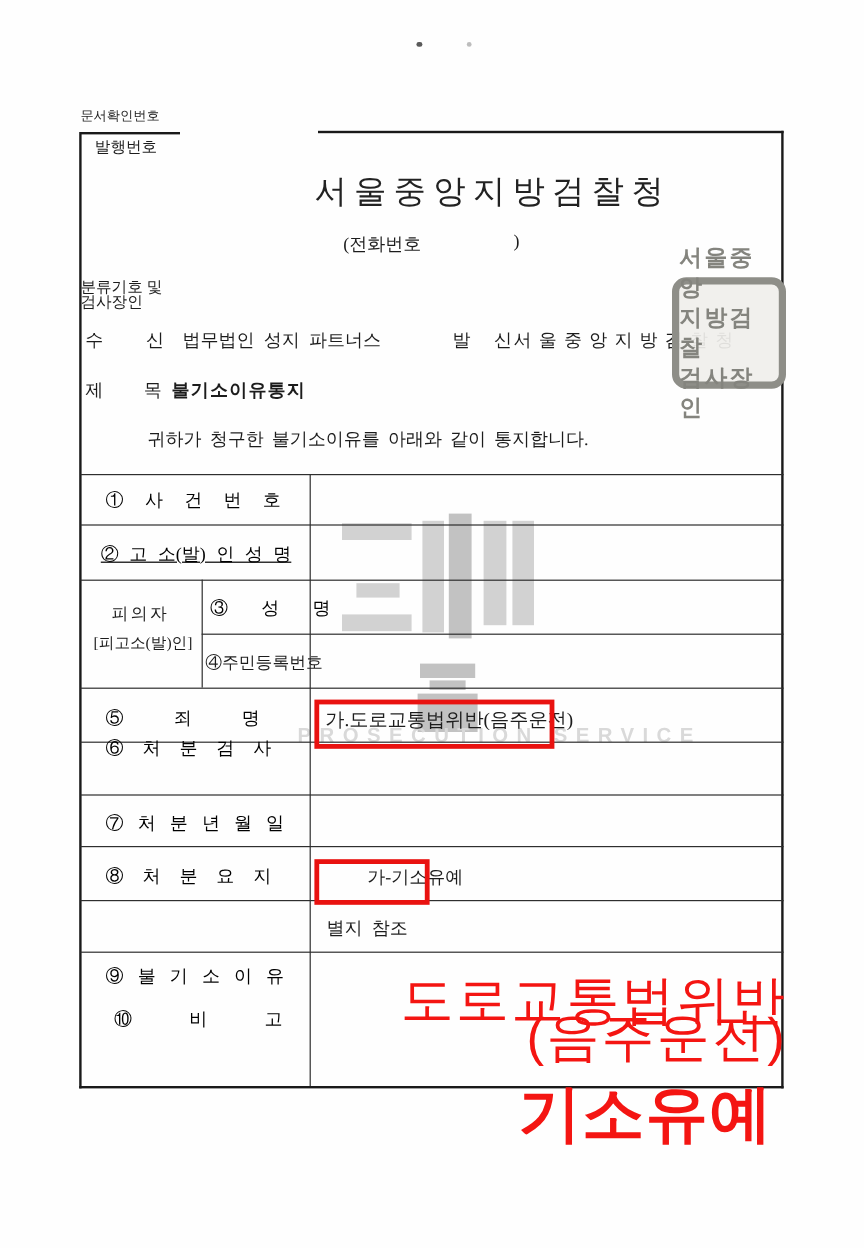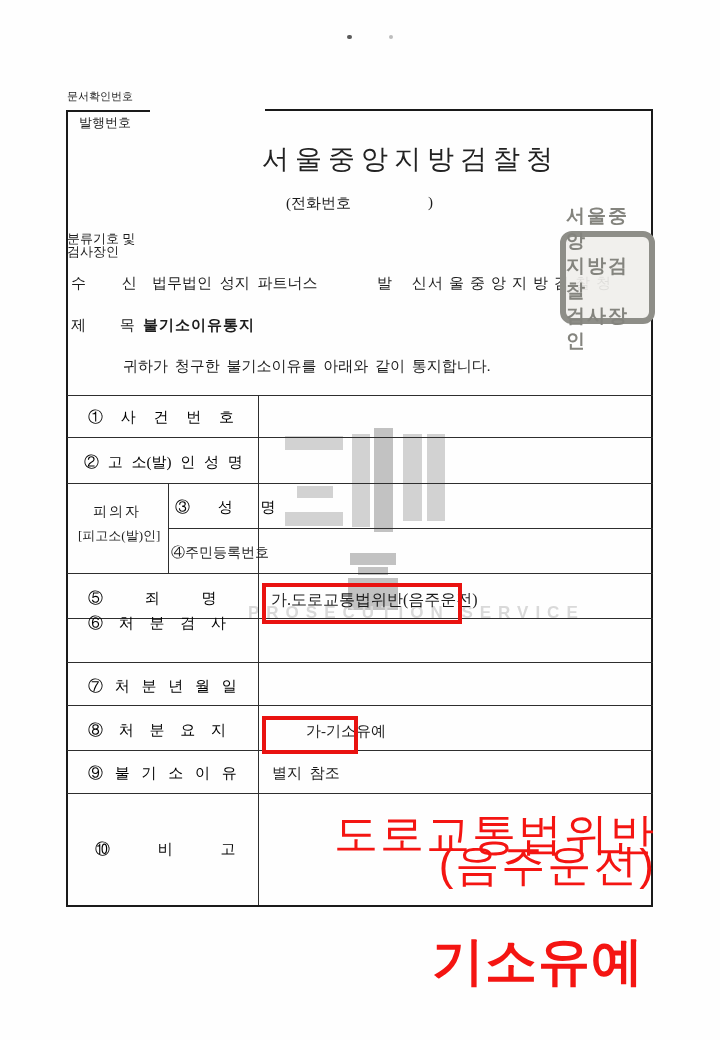--- a/index.html
+++ b/index.html
@@ -21,21 +21,21 @@
   
   .lbl{font-size:15px;color:#000000;}
 
   
   .redbox{position:absolute;border:4px solid #e91210;background:transparent;}
 
   
   .overlay{position:absolute;color:#f41512;font-family:"Liberation Sans", sans-serif;
            text-align:right;line-height:1;}
   .ov-thin{font-size:44px;font-weight:400;letter-spacing:2px;}
-  .ov-heavy{font-size:52px;font-weight:900;letter-spacing:1px;margin-top:32px;}
+  .ov-heavy{font-size:52px;font-weight:900;letter-spacing:1px;}
 
   
   .seal{position:absolute;left:560px;top:231px;width:95px;height:93px;box-sizing:border-box;
         border:6px solid #8e8e88;border-radius:12px;background:rgba(240,239,235,0.92);
         display:flex;flex-direction:column;align-items:center;justify-content:center;
         z-index:6;}
   .seal div{font-size:19px;line-height:25px;font-weight:bold;color:#84847e;letter-spacing:2px;}
 
   
   .wm{position:absolute;background:#d2d2d2;z-index:1;}
@@ -102,30 +102,30 @@
   <div class="rule z2" style="left:67px;top:573px;width:586px;height:1px;"></div>
   <div class="rule z2" style="left:67px;top:618px;width:586px;height:1px;"></div>
   <div class="rule z2" style="left:67px;top:662px;width:586px;height:1px;"></div>
   <div class="rule z2" style="left:67px;top:705px;width:586px;height:1px;"></div>
   <div class="rule z2" style="left:67px;top:750px;width:586px;height:1px;"></div>
   <div class="rule z2" style="left:67px;top:793px;width:586px;height:1px;"></div>
   <div class="rule z2" style="left:258px;top:395px;width:1px;height:510px;"></div>
   <div class="rule z2" style="left:168px;top:483px;width:1px;height:90px;"></div>
 
   <div class="abs lbl z4" style="left:88px;top:408px;word-spacing:14px;">① 사 건 번 호</div>
-  <div class="abs lbl z4" style="left:84px;top:453px;word-spacing:5px;">② 고 소(발) 인 성 명</div>
+  <div class="abs lbl z4" style="left:84px;top:453px;word-spacing:5px;text-decoration:underline;">② 고 소(발) 인 성 명</div>
   <div class="abs z4" style="left:93px;top:503px;font-size:14px;letter-spacing:2px;">피의자</div>
   <div class="abs z4" style="left:78px;top:527px;font-size:13px;">[피고소(발)인]</div>
   <div class="abs lbl z4" style="left:175px;top:498px;word-spacing:24px;">③ 성 명</div>
   <div class="abs z4" style="left:171px;top:544px;font-size:14px;">④주민등록번호</div>
   <div class="abs lbl z4" style="left:88px;top:589px;word-spacing:38px;">⑤ 죄 명</div>
   <div class="abs lbl z4" style="left:88px;top:614px;word-spacing:12px;">⑥ 처 분 검 사</div>
   <div class="abs lbl z4" style="left:88px;top:677px;word-spacing:8px;">⑦ 처 분 년 월 일</div>
   <div class="abs lbl z4" style="left:88px;top:721px;word-spacing:12px;">⑧ 처 분 요 지</div>
-  <div class="abs lbl z4" style="left:88px;top:764px;word-spacing:8px;">⑨ 불 기 소 이 유</div>
+  <div class="abs lbl z4" style="left:88px;top:804px;word-spacing:8px;">⑨ 불 기 소 이 유</div>
   <div class="abs lbl z4" style="left:95px;top:840px;word-spacing:44px;">⑩ 비 고</div>
 
   <div class="abs z4" style="left:271px;top:590px;font-size:16px;">가.도로교통법위반(음주운전)</div>
   <div class="abs z4" style="left:270px;top:722px;font-size:15px;margin-left:36px;">가-기소유예</div>
   <div class="abs z4" style="left:272px;top:764px;font-size:15px;word-spacing:4px;">별지 참조</div>
 
   <div class="redbox z5" style="left:262px;top:583px;width:192px;height:33px;"></div>
   <div class="redbox z5" style="left:262px;top:716px;width:88px;height:30px;"></div>
 
   <div class="overlay ov-thin z8" style="right:64px;top:812px;">도로교통법위반</div>

